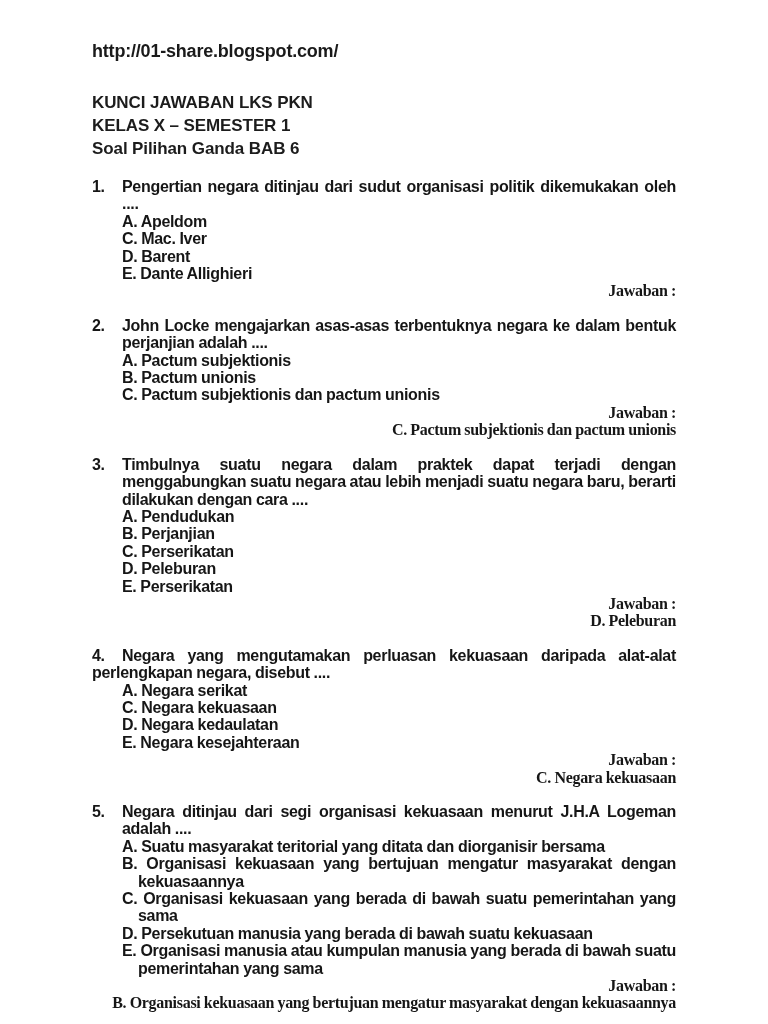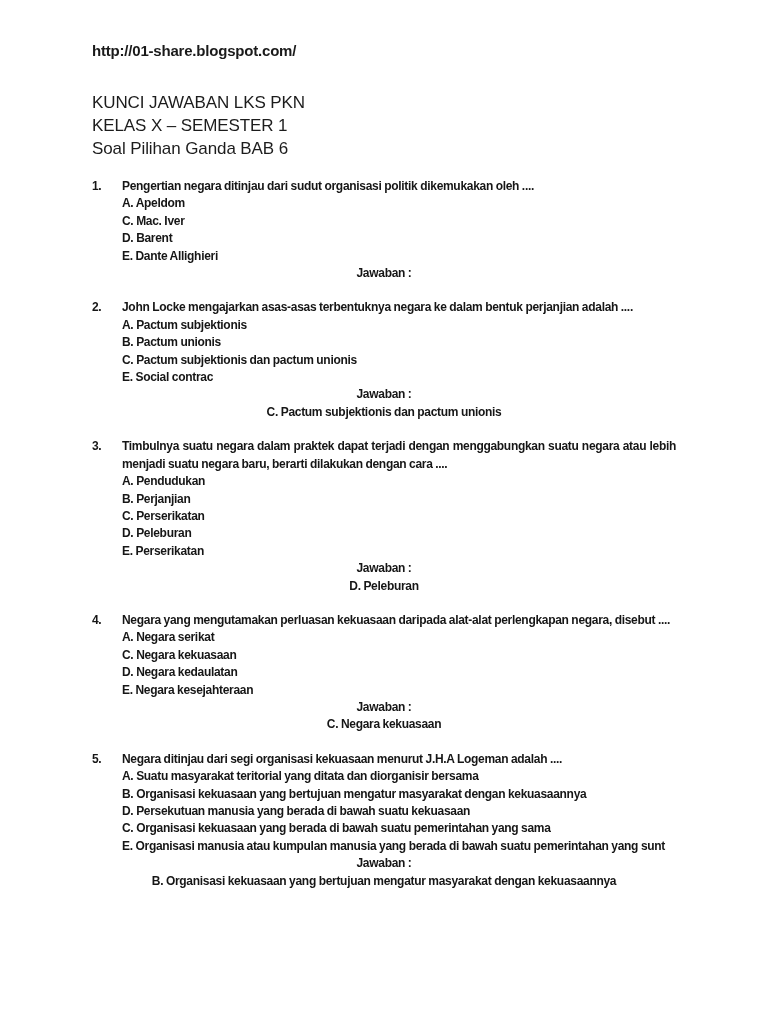--- a/index.html
+++ b/index.html
@@ -13,39 +13,39 @@
   .page {
     box-sizing: border-box;
     width: 768px;
     height: 1024px;
     padding: 44px 92px 10px 92px;
     font-family: "Liberation Sans", "DejaVu Sans", sans-serif;
     color: #1b1b1b;
   }
   
   .url {
-    font-size: 15px;
+    font-size: 18px;
     font-weight: 700;
     letter-spacing: -0.2px;
     line-height: 14px;
     margin-bottom: 33px;
     color: #1a1a1a;
   }
   
   .titles {
     font-size: 17px;
-    font-weight: 400;
+    font-weight: 700;
     line-height: 23px;
     letter-spacing: -0.1px;
     margin-bottom: 18px;
     color: #1c1c1c;
   }
   
   .q-block {
-    font-size: 12px;
+    font-size: 16px;
     font-weight: 700;
     line-height: 17.4px;
     letter-spacing: -0.3px;
     word-spacing: -0.3px;
     margin-bottom: 17px;
     color: #161616;
   }
   .q-line {
     text-align: justify;
   }
@@ -68,21 +68,22 @@
   }
   .options {
     padding-left: 30px;
   }
   .option {
     padding-left: 16px;
     text-indent: -16px;
     text-align: justify;
   }
   .answer-label, .answer-text {
-    text-align: center;
+    text-align: right;
+    font-family: Liberation Serif, serif;
   }
 </style>
 </head>
 <body>
 
 <div class="page">
 
   <div class="url">http://01-share.blogspot.com/</div>
 
   <div class="titles">
@@ -105,21 +106,20 @@
   </div>
 
   <div class="q-block">
     <div class="q-line hang">
       <span class="q-num">2.</span><span>John Locke mengajarkan asas-asas terbentuknya negara ke dalam bentuk perjanjian adalah ....</span>
     </div>
     <div class="options">
       <div class="option">A. Pactum subjektionis</div>
       <div class="option">B. Pactum unionis</div>
       <div class="option">C. Pactum subjektionis dan pactum unionis</div>
-      <div class="option">E. Social contrac</div>
     </div>
     <div class="answer-label">Jawaban :</div>
     <div class="answer-text">C. Pactum subjektionis dan pactum unionis</div>
   </div>
 
   <div class="q-block">
     <div class="q-line hang">
       <span class="q-num">3.</span><span>Timbulnya suatu negara dalam praktek dapat terjadi dengan menggabungkan suatu negara atau lebih menjadi suatu negara baru, berarti dilakukan dengan cara ....</span>
     </div>
     <div class="options">
@@ -147,21 +147,21 @@
     <div class="answer-text">C. Negara kekuasaan</div>
   </div>
 
   <div class="q-block">
     <div class="q-line hang">
       <span class="q-num">5.</span><span>Negara ditinjau dari segi organisasi kekuasaan menurut J.H.A Logeman adalah ....</span>
     </div>
     <div class="options">
       <div class="option">A. Suatu masyarakat teritorial yang ditata dan diorganisir bersama</div>
       <div class="option">B. Organisasi kekuasaan yang bertujuan mengatur masyarakat dengan kekuasaannya</div>
+      <div class="option">C. Organisasi kekuasaan yang berada di bawah suatu pemerintahan yang sama</div>
       <div class="option">D. Persekutuan manusia yang berada di bawah suatu kekuasaan</div>
-      <div class="option">C. Organisasi kekuasaan yang berada di bawah suatu pemerintahan yang sama</div>
-      <div class="option">E. Organisasi manusia atau kumpulan manusia yang berada di bawah suatu pemerintahan yang sunt</div>
+      <div class="option">E. Organisasi manusia atau kumpulan manusia yang berada di bawah suatu pemerintahan yang sama</div>
     </div>
     <div class="answer-label">Jawaban :</div>
     <div class="answer-text">B. Organisasi kekuasaan yang bertujuan mengatur masyarakat dengan kekuasaannya</div>
   </div>
 
 </div>
 
 </body></html>

